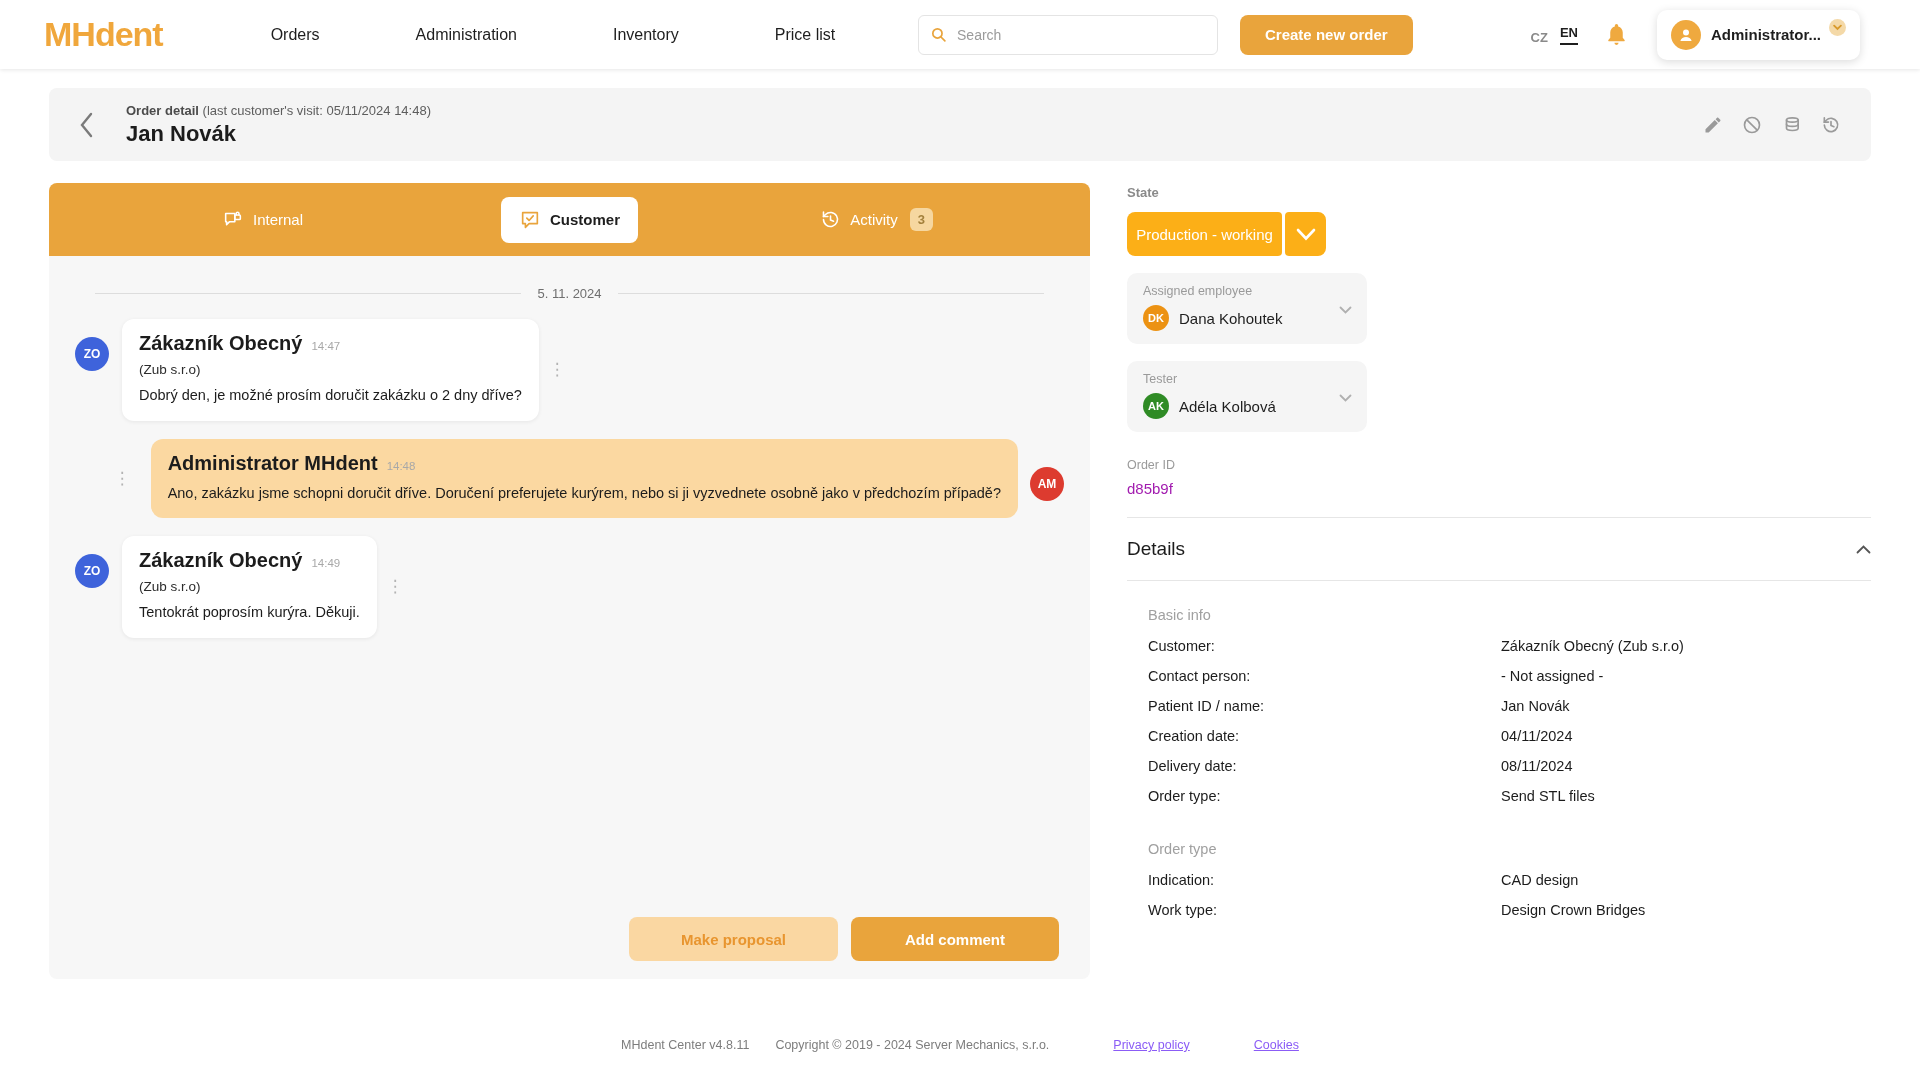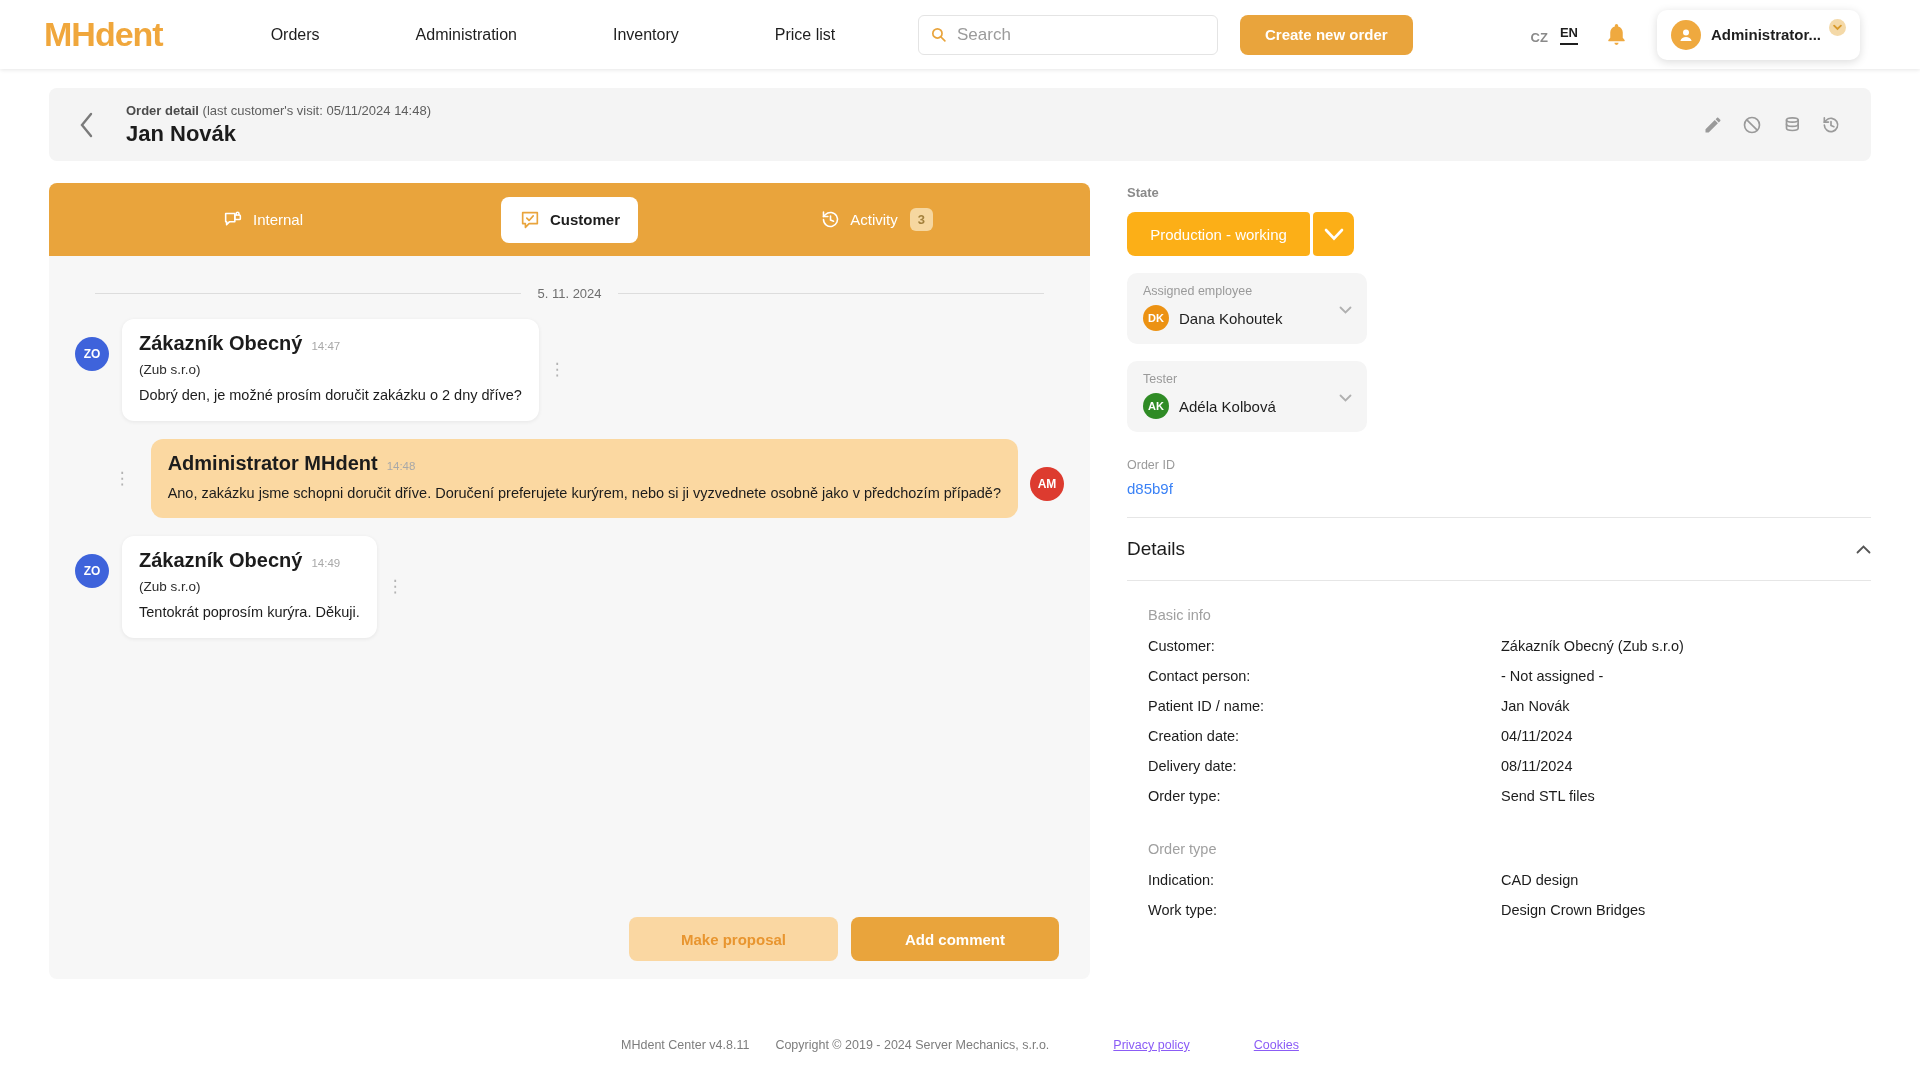--- a/index.html
+++ b/index.html
@@ -8,21 +8,21 @@
 
   
   .topnav { height:69px; background:#fff; display:flex; align-items:center;
     padding:0 60px 0 44px; box-shadow:0 1px 4px rgba(0,0,0,.10); position:relative; z-index:5; }
   .logo { font-size:34px; font-weight:800; color:#F0A73C; letter-spacing:-1px; margin-right:108px; }
   .nav-links { display:flex; gap:96px; align-items:center; }
   .nav-link { font-size:16px; color:#1e1e1e; cursor:pointer; white-space:nowrap; }
   .nav-spacer { flex:1; }
   .search-wrap { position:relative; width:300px; height:40px; margin-right:22px; }
   .search-wrap input { width:100%; height:100%; border:1px solid #e4e4e4; border-radius:6px;
-    padding:0 12px 0 38px; font-size:17px; color:#333; outline:none; font-family:inherit; }
+    padding:0 12px 0 38px; font-size:14px; color:#333; outline:none; font-family:inherit; }
   .search-wrap input::placeholder { color:#9b9b9b; }
   .search-ico { position:absolute; left:12px; top:11px; }
   .btn-create { height:40px; padding:0 25px; background:#E9A43C; color:#fff; border:none;
     border-radius:8px; font-size:15px; font-weight:700; cursor:pointer; font-family:inherit; }
   .lang { display:flex; gap:12px; align-items:flex-end; margin:0 26px 0 118px; font-size:13px; font-weight:700; }
   .lang-cz { color:#8a8a8a; cursor:pointer; }
   .lang-en { color:#1e1e1e; cursor:pointer; border-bottom:2px solid #1e1e1e; padding-bottom:3px; }
   .bell { margin-right:28px; cursor:pointer; }
   .profile { height:50px; background:#fff; border-radius:10px; box-shadow:0 2px 10px rgba(0,0,0,.14);
     display:flex; align-items:center; padding:0 14px; gap:10px; cursor:pointer; }
@@ -79,37 +79,37 @@
   .chat-actions { position:absolute; right:31px; bottom:18px; display:flex; gap:13px; }
   .btn-proposal { width:209px; height:44px; background:#FAD7A2; color:#E8952F; border:none;
     border-radius:8px; font-size:15px; font-weight:700; cursor:pointer; font-family:inherit; }
   .btn-comment { width:208px; height:44px; background:#E9A43C; color:#fff; border:none;
     border-radius:8px; font-size:15px; font-weight:700; cursor:pointer; font-family:inherit; }
 
   
   .sidebar { flex:1; padding-top:2px; }
   .field-label { font-size:13px; font-weight:700; color:#8a8a8a; }
   .state-row { display:flex; gap:3px; margin-top:12px; }
-  .state-main { height:44px; width:183px; background:#FCAF17; color:#fff; font-size:15px;
+  .state-main { height:44px; width:155px; background:#FCAF17; color:#fff; font-size:15px;
     border:none; border-radius:8px 4px 4px 8px; cursor:pointer; font-family:inherit; }
   .state-caret { height:44px; width:41px; background:#FCAF17; border:none;
     border-radius:4px 8px 8px 4px; cursor:pointer; display:flex; align-items:center; justify-content:center; }
 
   .assign-card { width:240px; background:#F5F5F5; border-radius:10px; padding:11px 16px 13px;
     margin-top:17px; position:relative; cursor:pointer; }
   .assign-card:first-of-type { margin-top:31px; }
   .assign-label { font-size:12.5px; color:#9a9a9a; }
   .assign-row { display:flex; align-items:center; margin-top:7px; }
   .assign-avatar { width:26px; height:26px; border-radius:50%; color:#fff; font-size:11px; font-weight:700;
     display:flex; align-items:center; justify-content:center; }
   .assign-name { font-size:15px; color:#1e1e1e; margin-left:10px; }
   .assign-caret { position:absolute; right:15px; top:50%; margin-top:-3px; }
 
   .orderid { margin-top:26px; }
-  .orderid-value { font-size:15px; color:#3b82f6; margin-top:8px; }
+  .orderid-value { font-size:15px; color:#a21caf; margin-top:8px; }
   .divider { height:1px; background:#e6e6e6; margin:20px 0; }
   .details-head { display:flex; align-items:center; justify-content:space-between; cursor:pointer; }
   .details-title { font-size:19px; color:#1c1c1c; font-weight:500; }
 
   .info-section { margin:26px 0 0 21px; }
   .info-title { font-size:14.5px; color:#a0a0a0; margin-bottom:15px; }
   .info-grid { display:grid; grid-template-columns:353px 1fr; row-gap:14px; font-size:14.5px; color:#1c1c1c; }
 
   
   .footer { margin-top:59px; display:flex; justify-content:center; align-items:center; gap:26px;

